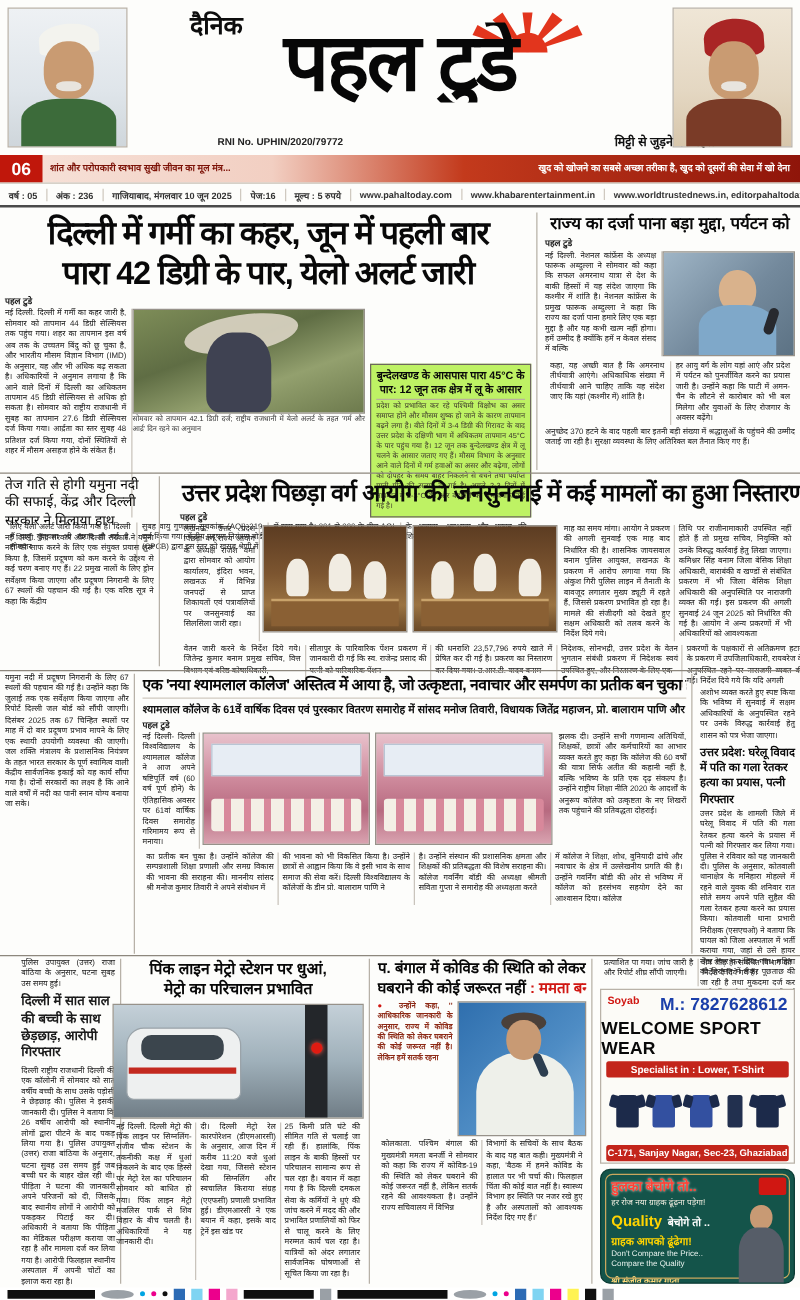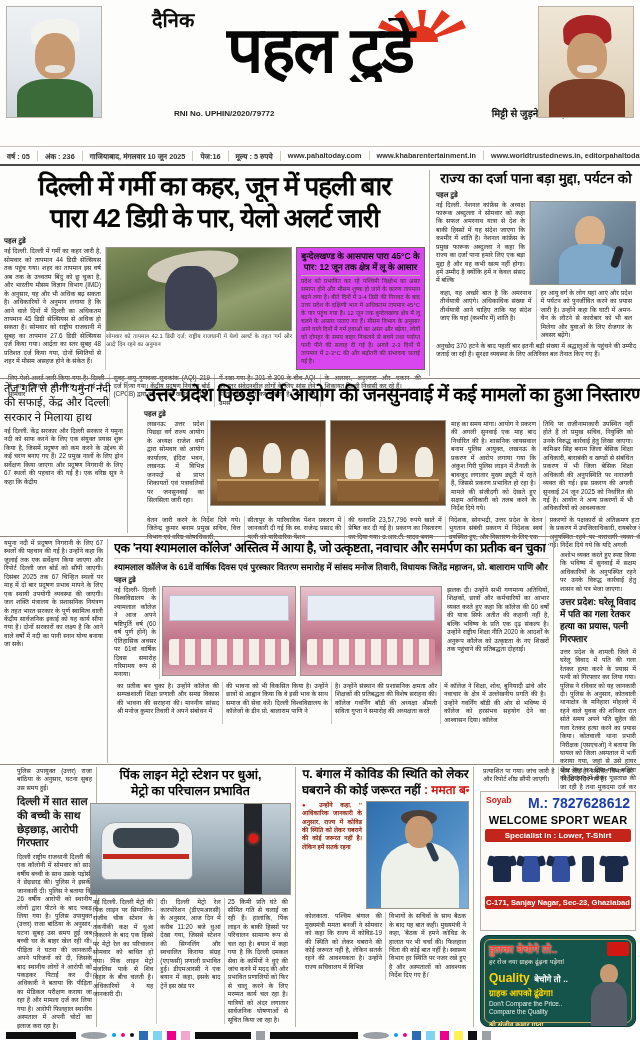--- a/index.html
+++ b/index.html
@@ -63,21 +63,21 @@
   .secA-left { position:absolute; left:4px; top:0; width:426px; height:206px; border-right:1px solid #b7b1a7; padding-right:4px; }
   .hl-main { font-size:26px; line-height:1.24; letter-spacing:-1px; }
   .heat-row { display:flex; margin-top:2px; }
   .heat-c1 { width:102px; padding-right:4px; }
   .heat-photo { width:186px; height:84px; background:linear-gradient(160deg,#7e8d58 0%,#5f6d44 38%,#93a06e 66%,#6d7a4d 100%); }
   .heat-photo .fig { position:absolute; left:58px; top:18px; width:52px; height:64px; border-radius:40% 40% 20% 20%;
                      background:#3f4252; }
   .heat-photo .scarf { position:absolute; left:40px; top:4px; width:92px; height:30px; border-radius:50%;
                        background:#d9d3c2; transform:rotate(-9deg); opacity:.92; }
   .caption { font-size:5.8px; line-height:1.3; color:#333; margin-top:2px; text-align:justify; }
-  .heatbox { flex:1; margin-left:4px; border:1.5px solid #6d675c; background:#d946ef; padding:3px 4px; }
+  .heatbox { flex:1; margin-left:4px; border:1.5px solid #6d675c; background:#bef264; padding:3px 4px;margin-top:44px; }
   .heatbox-title { font-size:8.6px; font-weight:800; color:#090909; text-align:center; line-height:1.25;
                    border-bottom:1px solid #b9b29c; padding-bottom:2px; margin-bottom:2px; }
   .heatbox-body { font-size:5.9px; line-height:1.35; text-align:justify; color:#3a342a; }
   .heat-cols { display:flex; margin-top:4px; }
   .heat-cols div { flex:1; padding:0 4px; }
 
   .secA-right { position:absolute; left:436px; top:0; width:200px; height:206px; }
   .hl-abd { font-size:13.5px; line-height:1.3; }
   .abd-row { display:flex; margin-top:1px; }
   .abd-c1 { width:94px; padding-right:4px; }
@@ -165,21 +165,21 @@
   .mam-cols div { flex:1; padding:0 3px; }
 
   
   .d-ads { position:absolute; left:480px; top:2px; width:156px; height:260px; }
   .ads-top { display:flex; height:22px; }
   .ads-top div { flex:1; padding:0 3px; }
   .sport-ad { border:1px solid #b9b2a8; background:#fcfbf7; height:140px; position:relative; margin-top:2px; }
   .sp-head { display:flex; justify-content:space-between; padding:3px 5px 0 5px; }
   .sp-brand { color:#d01712; font-weight:800; font-size:8.5px; }
   .sp-phone { color:#1b3faa; font-weight:800; font-size:14px; }
-  .sp-title { text-align:center; font-size:11px; font-weight:800; color:#090909; margin-top:3px; letter-spacing:0.2px; }
+  .sp-title { text-align:left; font-size:14px; font-weight:800; color:#090909; margin-top:3px; letter-spacing:0.2px; }
   .sp-band { background:#c3251b; color:#fff; font-weight:800; font-size:8px; text-align:center;
              padding:2px 0; margin:3px 4px 0 4px; border-radius:2px; }
   .sp-items { display:flex; justify-content:space-around; align-items:center; height:54px; padding:0 6px; }
   .garment { width:18px; height:26px; background:#1c2a4a; border-radius:4px 4px 2px 2px; position:relative; }
   .garment::before, .garment::after { content:""; position:absolute; top:0; width:7px; height:10px;
              background:#1c2a4a; border-radius:2px; }
   .garment::before { left:-5px; transform:rotate(14deg); }
   .garment::after  { right:-5px; transform:rotate(-14deg); }
   .garment.jersey { background:#3350a0; }
   .garment.pant { width:12px; background:#22304f; border-radius:2px; }
@@ -240,20 +240,25 @@
       <div class="mast-tagline">मिट्टी से जुड़ने की पहल</div>
     </div>
     <div class="portrait pr">
       <div class="p-cap"></div>
       <div class="p-head"></div>
       <div class="p-mou"></div>
       <div class="p-body"></div>
     </div>
   </div>
 
+  <div class="quotebar">
+    <div class="pagebadge">06</div>
+    <div class="q-left">शांत और परोपकारी स्वभाव सुखी जीवन का मूल मंत्र...</div>
+    <div class="q-right">खुद को खोजने का सबसे अच्छा तरीका है, खुद को दूसरों की सेवा में खो देना</div>
+  </div>
 
   <div class="infobar">
     <span>वर्ष : 05</span>
     <span>अंक : 236</span>
     <span>गाजियाबाद, मंगलवार 10 जून 2025</span>
     <span>पेज:16</span>
     <span>मूल्य : 5 रुपये</span>
     <span>www.pahaltoday.com</span>
     <span>www.khabarentertainment.in</span>
     <span>www.worldtrustednews.in,  editorpahaltoday@gmail.com</span>

